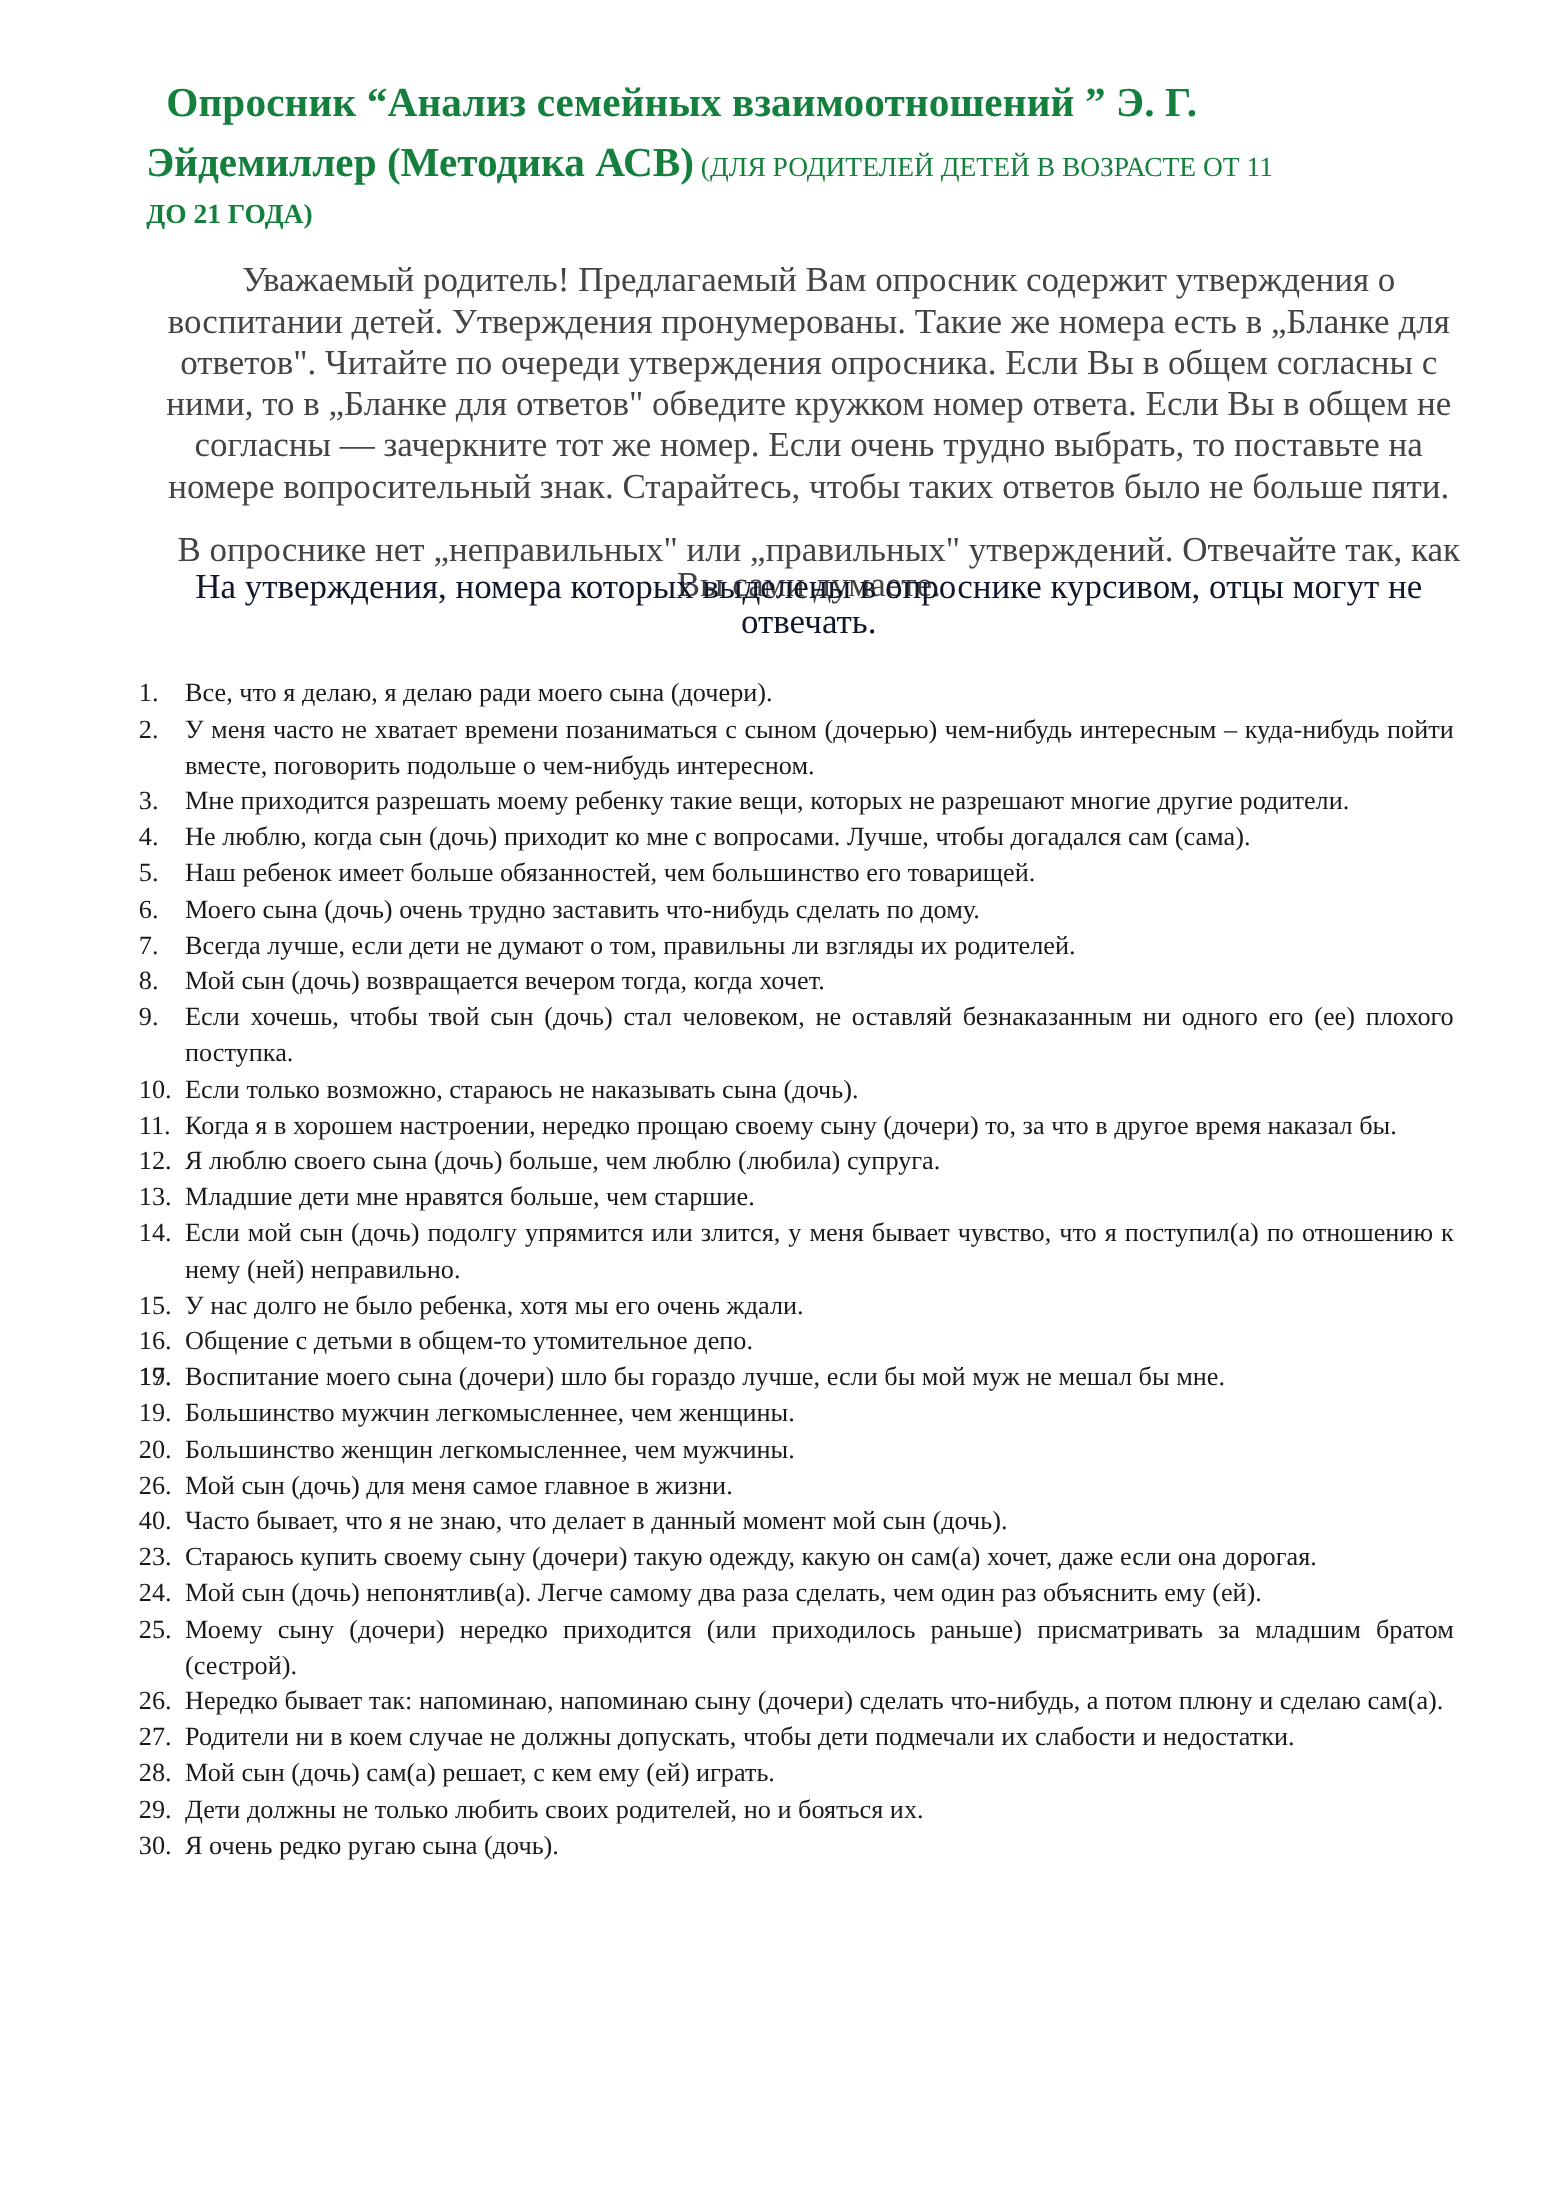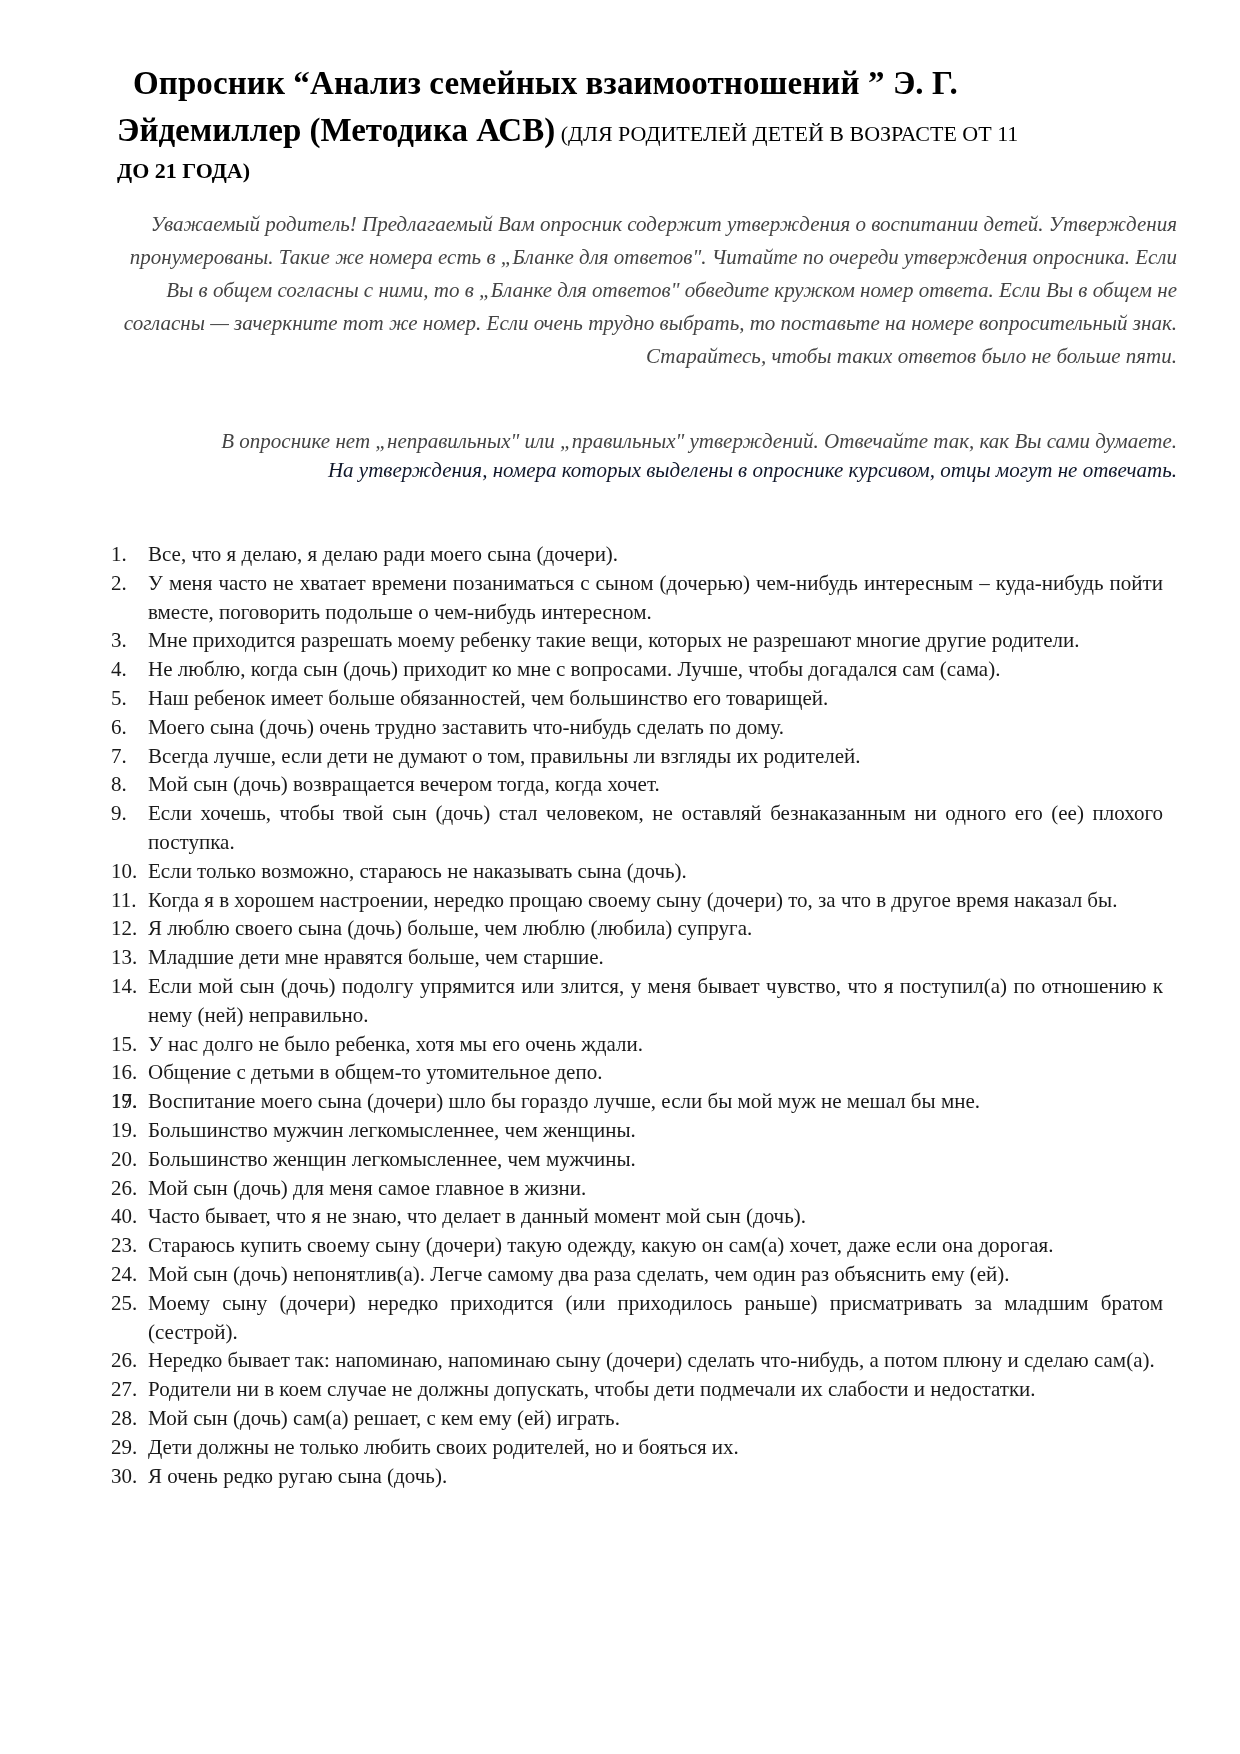--- a/index.html
+++ b/index.html
@@ -2,37 +2,37 @@
 <html><head>
 <meta charset="utf-8">
 <style>
   html, body { margin: 0; padding: 0; background: #ffffff; }
   body { width: 1240px; height: 1754px; position: relative; overflow: hidden; }
   .page { position: absolute; left: 0; top: 0; width: 1240px; height: 1754px; background: #fff; }
 
   .title {
     position: absolute; left: 117px; top: 58px; width: 1060px;
     font-family: "Liberation Serif", "DejaVu Serif", serif;
-    color: #000000;
+    color: #15803d;
     margin: 0;
   }
   .title .line1 {
     display: block; font-size: 33px; font-weight: bold; line-height: 50px;
     padding-left: 16px; letter-spacing: 0.1px;
   }
   .title .line2 { display: block; line-height: 44px; }
   .title .bold2 { font-size: 33px; font-weight: bold; margin-top: 36px; }
   .title .sub { font-size: 22px; font-weight: normal; }
   .title .line3 { display: block; font-size: 22px; font-weight: bold; line-height: 30px; }
 
   .intro {
     position: absolute; left: 117px; width: 1060px;
     font-family: "Liberation Serif", "DejaVu Serif", serif;
-    font-style: italic; font-size: 21px; line-height: 33px;
-    color: #444444; margin: 0; text-align: right;
+    font-size: 28px; line-height: 33px;
+    color: #444444; margin: 0; text-align: center;
   }
   .intro.p1 { top: 208px; text-indent: 16px; }
   .intro.p2 { top: 427px; text-indent: 16px; line-height: 28px; }
   .intro.note {
     top: 456px; color: #0f172a; line-height: 28px; text-indent: 0;
   }
 
   .list {
     position: absolute; left: 111px; top: 540px; width: 1052px;
     margin: 0; padding: 0; list-style: none;

